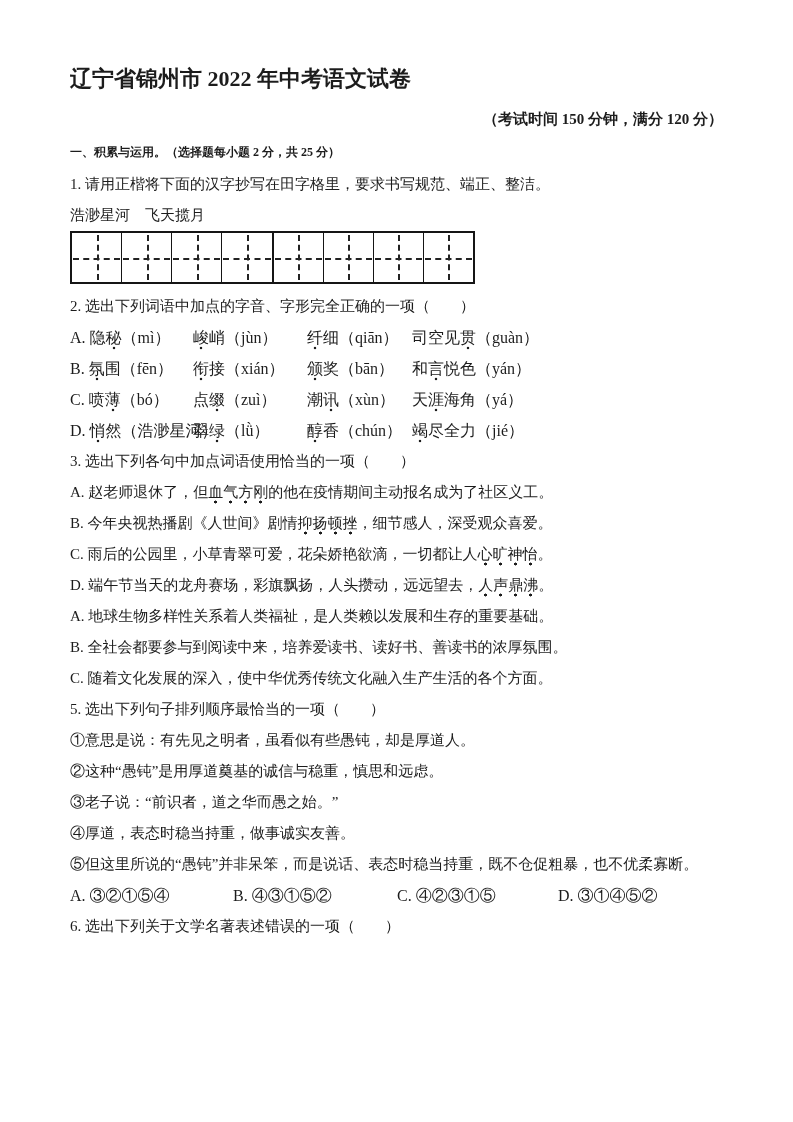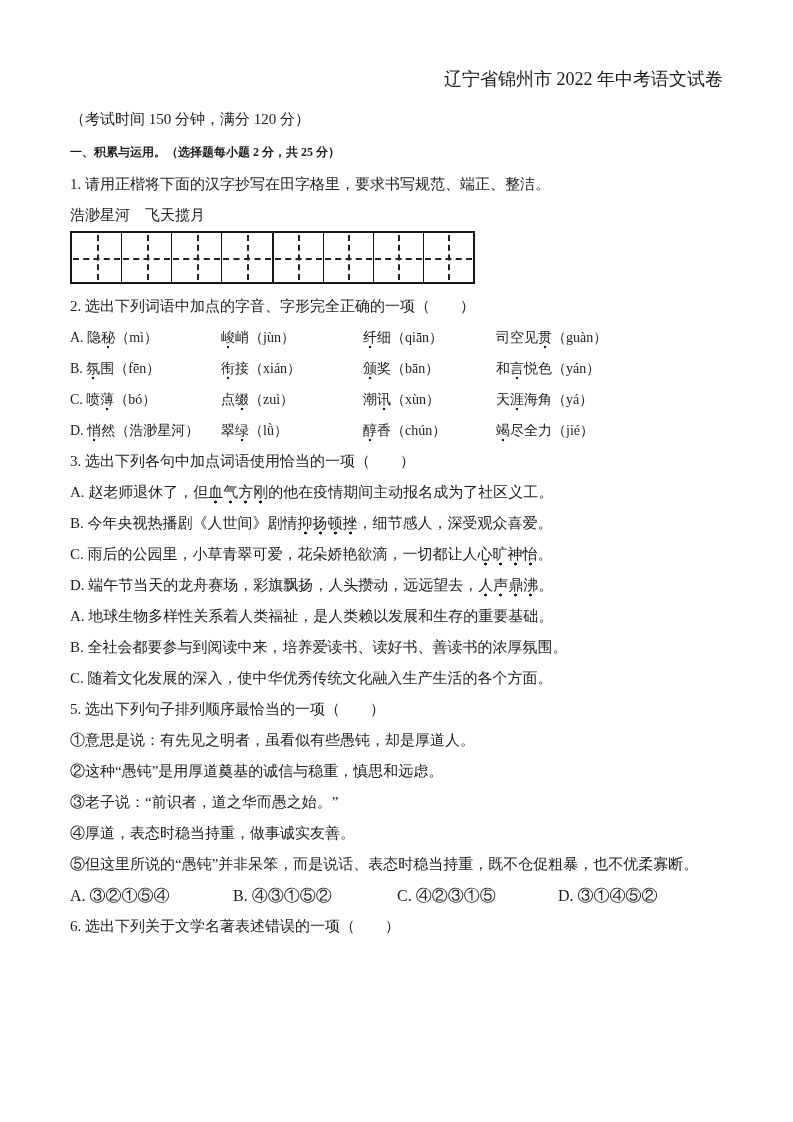--- a/index.html
+++ b/index.html
@@ -10,27 +10,27 @@
     background:#ffffff;
     color:#1c1c1c;
     font-family:"Liberation Serif","DejaVu Serif",serif;
     box-sizing:border-box;
     padding:64px 38px 0 70px;
     overflow:hidden;
   }
   .page p { margin:0 0 12px; line-height:19px; font-size:15px; white-space:nowrap; }
   .doc-title {
     margin:0 0 16px; padding-right:32px;
-    font-size:18px; font-weight:normal; line-height:30px;
-    text-align:right; white-space:nowrap;
+    font-size:22px; font-weight:bold; line-height:30px;
+    text-align:left; white-space:nowrap;
   }
   .doc-subtitle {
     margin:0 0 8px; padding-right:32px;
-    font-size:17px; font-weight:normal; line-height:24px;
-    text-align:left; white-space:nowrap;
+    font-size:17px; font-weight:bold; line-height:24px;
+    text-align:right; white-space:nowrap;
   }
   .section-heading {
     margin:0 0 11px;
     font-size:12px; font-weight:bold; line-height:23px; white-space:nowrap;
   }
   
   .tianzige {
     display:flex; width:405px; height:53px;
     box-sizing:border-box; border:2px solid #151515;
     margin:0 0 13px;
@@ -43,21 +43,21 @@
     content:""; position:absolute; top:2px; bottom:2px; left:50%;
     border-left:2px dashed #222;
   }
   .tian-cell::after {
     content:""; position:absolute; left:1px; right:1px; top:50%;
     border-top:2px dashed #222;
   }
   
   .opt4row {
     display:grid; grid-template-columns:123px 114px 105px auto;
-    margin:8px 0 12px; line-height:19px; font-size:14px; white-space:nowrap;gap:28px;
+    margin:8px 0 12px; line-height:19px; font-size:16px; white-space:nowrap;
   }
   
   .ansrow {
     display:grid; grid-template-columns:163px 164px 161px auto;
     margin:0 0 12px; line-height:19px; font-size:16px; white-space:nowrap;
   }
   
   .dot-under {
     background-image:radial-gradient(circle, #1c1c1c 1.4px, rgba(0,0,0,0) 1.6px);
     background-size:1em 4px;

